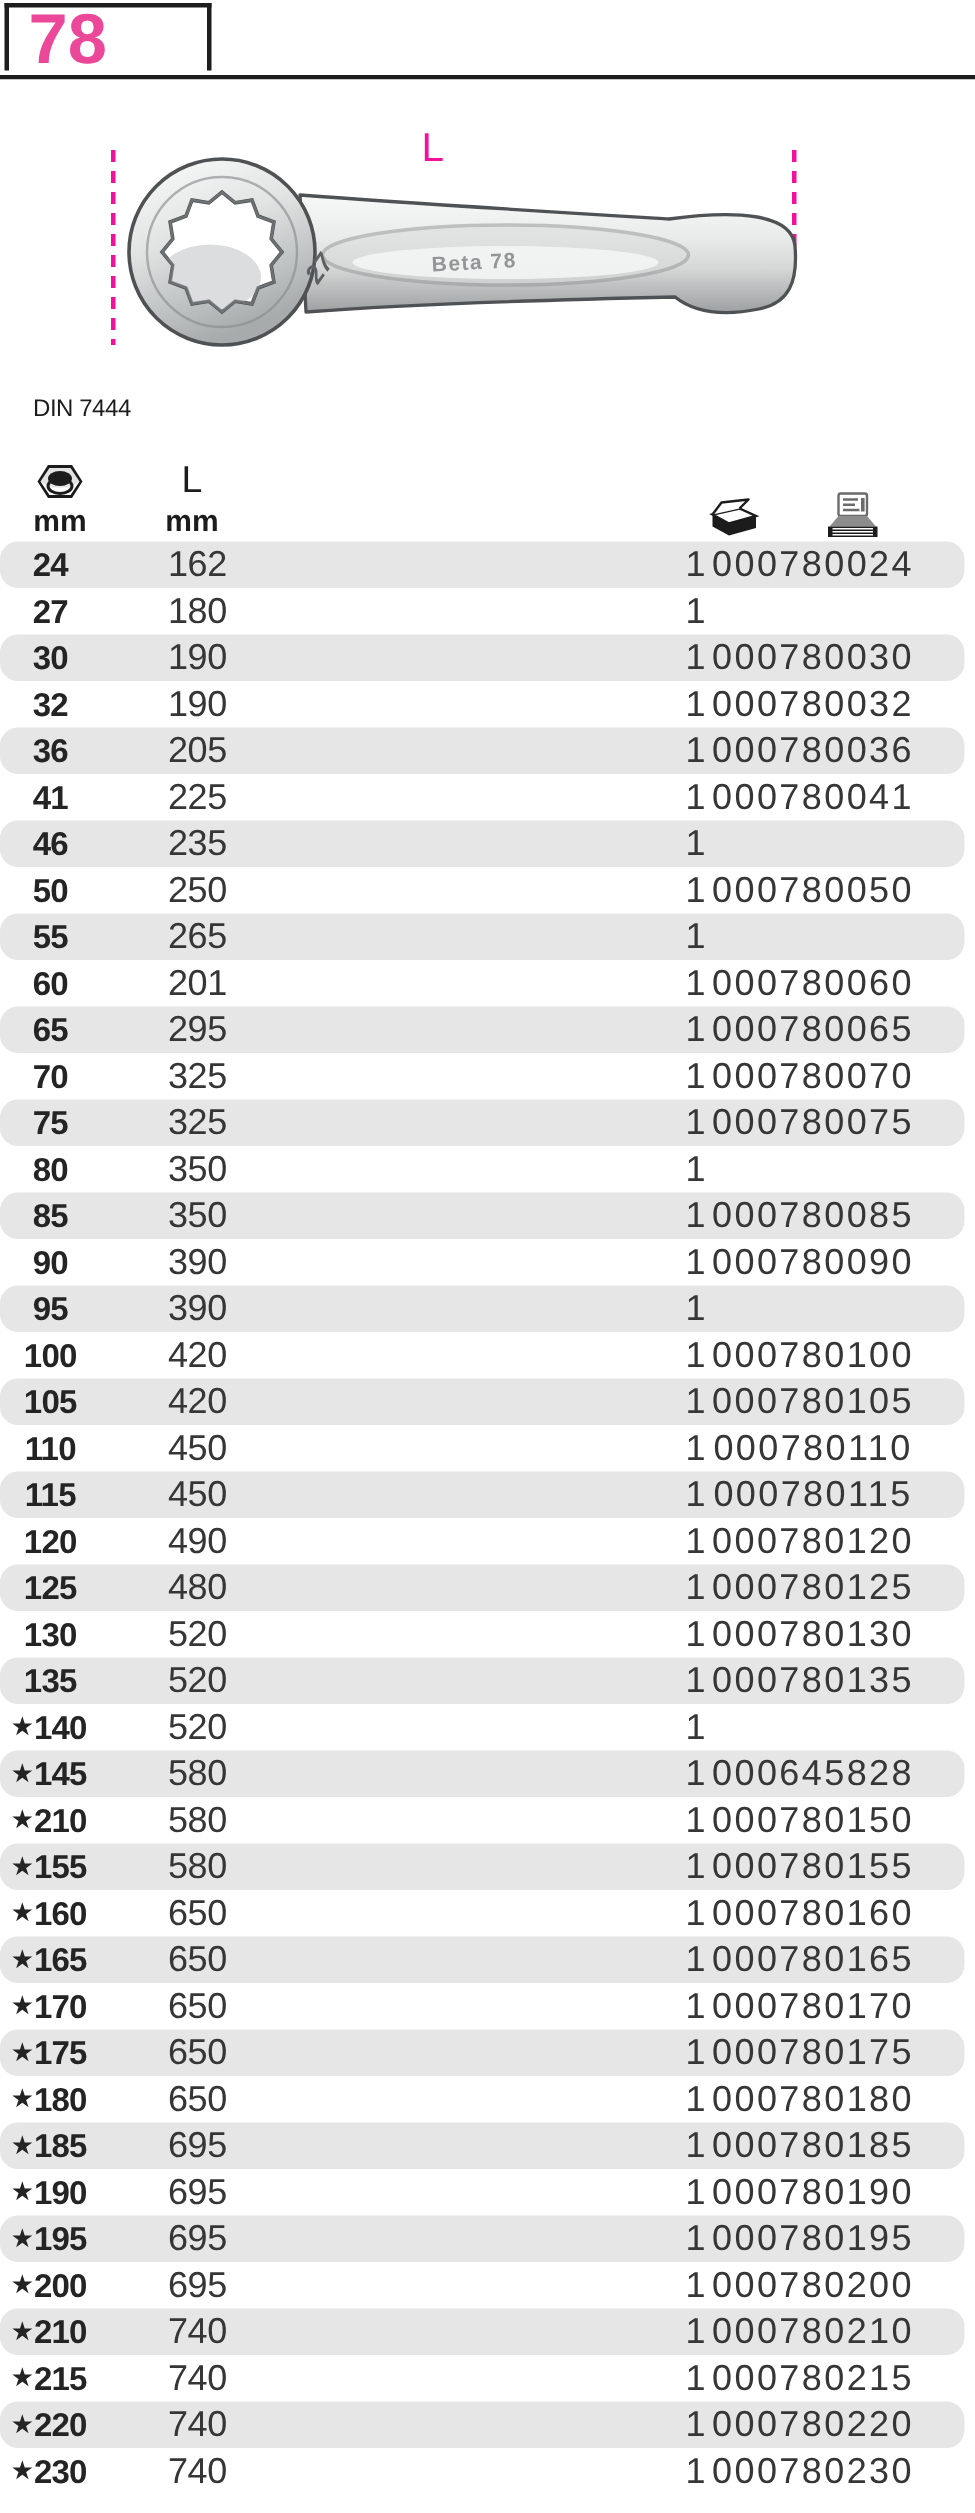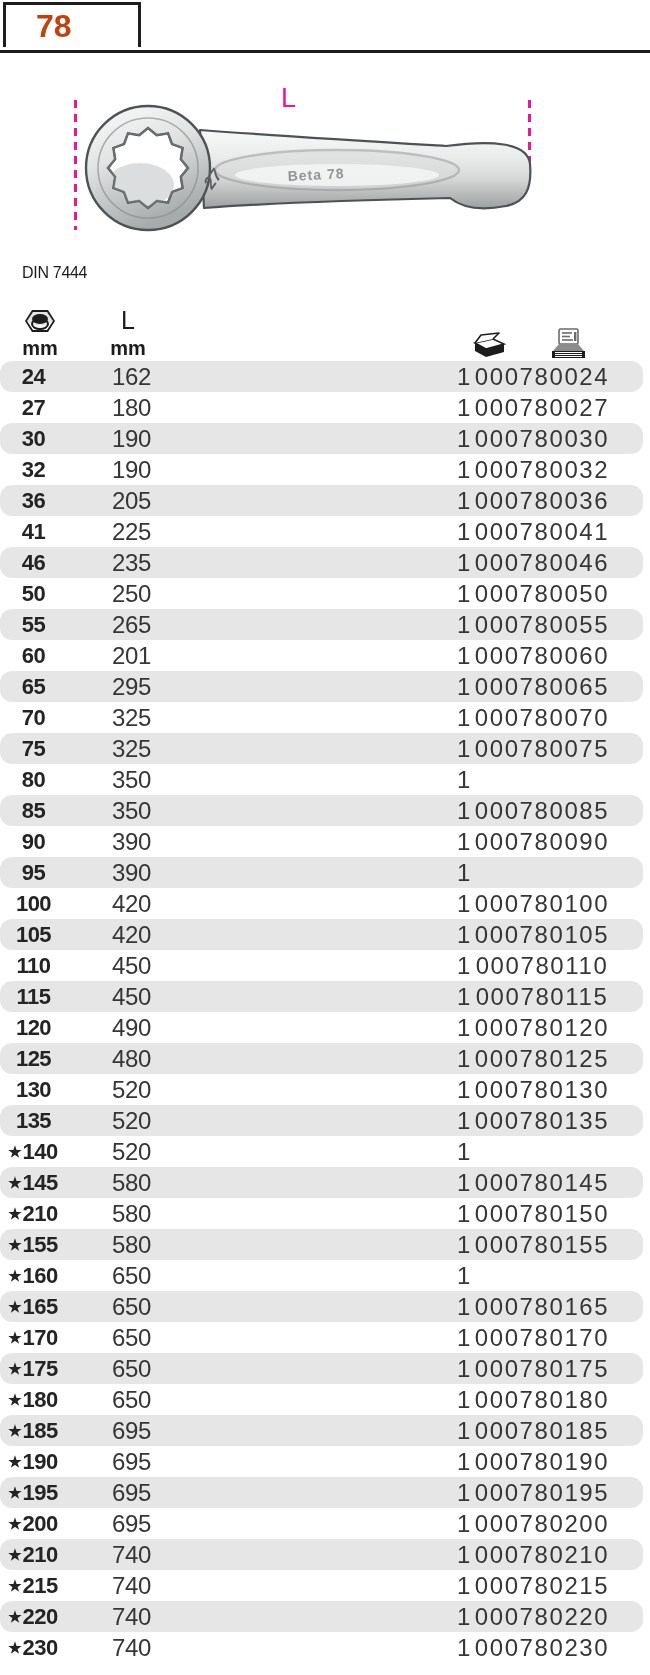--- a/index.html
+++ b/index.html
@@ -3,22 +3,22 @@
 <meta charset="utf-8">
 <style>
   html,body{margin:0;padding:0;background:#fff;}
   .page{position:relative;width:650px;height:1675px;background:#fff;overflow:hidden;
         font-family:"Liberation Sans",sans-serif;color:#222;}
 
   
   .tophead{position:absolute;left:0;top:0;width:650px;height:50px;border-bottom:3px solid #1d1d1d;}
   .numbox{position:absolute;left:3px;top:2px;width:138px;height:45px;
           border:3px solid #1d1d1d;border-bottom:none;box-sizing:border-box;background:#fff;}
-  .numbox .num{position:absolute;left:30px;top:-2px;font-size:32px;font-weight:700;
-               color:#c2410c;letter-spacing:0;line-height:46px;}
+  .numbox .num{position:absolute;left:13px;top:-2px;font-size:47px;font-weight:700;
+               color:#ec4899;letter-spacing:0;line-height:46px;}
 
   
   .figure{position:absolute;left:0;top:53px;width:650px;height:230px;background:#fff;}
   .dash{position:absolute;width:3px;background:repeating-linear-gradient(180deg,#f2109c 0 8px,rgba(0,0,0,0) 8px 14px);}
   .dash.left{left:74px;top:47px;height:130px;}
   .dash.right{left:528px;top:47px;height:65px;}
   .dimL{position:absolute;left:281px;top:30px;font-size:27px;color:#f2109c;font-weight:400;}
   .wrench-wrap{position:absolute;left:60px;top:35px;width:480px;height:175px;}
 
   
@@ -145,21 +145,20 @@
       <div class="c-qty">1</div>
       <div class="c-code">000780024</div>
     </div>
       <div class="row">
       <div class="c-size">
         <span class="star"></span>
         <span class="sz">27</span>
       </div>
       <div class="c-len">180</div>
       <div class="c-qty">1</div>
-      <div class="c-code">000780027</div>
     </div>
       <div class="row alt">
       <div class="c-size">
         <span class="star"></span>
         <span class="sz">30</span>
       </div>
       <div class="c-len">190</div>
       <div class="c-qty">1</div>
       <div class="c-code">000780030</div>
     </div>
@@ -190,39 +189,37 @@
       <div class="c-qty">1</div>
       <div class="c-code">000780041</div>
     </div>
       <div class="row alt">
       <div class="c-size">
         <span class="star"></span>
         <span class="sz">46</span>
       </div>
       <div class="c-len">235</div>
       <div class="c-qty">1</div>
-      <div class="c-code">000780046</div>
     </div>
       <div class="row">
       <div class="c-size">
         <span class="star"></span>
         <span class="sz">50</span>
       </div>
       <div class="c-len">250</div>
       <div class="c-qty">1</div>
       <div class="c-code">000780050</div>
     </div>
       <div class="row alt">
       <div class="c-size">
         <span class="star"></span>
         <span class="sz">55</span>
       </div>
       <div class="c-len">265</div>
       <div class="c-qty">1</div>
-      <div class="c-code">000780055</div>
     </div>
       <div class="row">
       <div class="c-size">
         <span class="star"></span>
         <span class="sz">60</span>
       </div>
       <div class="c-len">201</div>
       <div class="c-qty">1</div>
       <div class="c-code">000780060</div>
     </div>
@@ -367,21 +364,21 @@
       <div class="c-len">520</div>
       <div class="c-qty">1</div>
     </div>
       <div class="row alt">
       <div class="c-size">
         <span class="star">★</span>
         <span class="sz">145</span>
       </div>
       <div class="c-len">580</div>
       <div class="c-qty">1</div>
-      <div class="c-code">000780145</div>
+      <div class="c-code">000645828</div>
     </div>
       <div class="row">
       <div class="c-size">
         <span class="star">★</span>
         <span class="sz">210</span>
       </div>
       <div class="c-len">580</div>
       <div class="c-qty">1</div>
       <div class="c-code">000780150</div>
     </div>
@@ -394,20 +391,21 @@
       <div class="c-qty">1</div>
       <div class="c-code">000780155</div>
     </div>
       <div class="row">
       <div class="c-size">
         <span class="star">★</span>
         <span class="sz">160</span>
       </div>
       <div class="c-len">650</div>
       <div class="c-qty">1</div>
+      <div class="c-code">000780160</div>
     </div>
       <div class="row alt">
       <div class="c-size">
         <span class="star">★</span>
         <span class="sz">165</span>
       </div>
       <div class="c-len">650</div>
       <div class="c-qty">1</div>
       <div class="c-code">000780165</div>
     </div>

